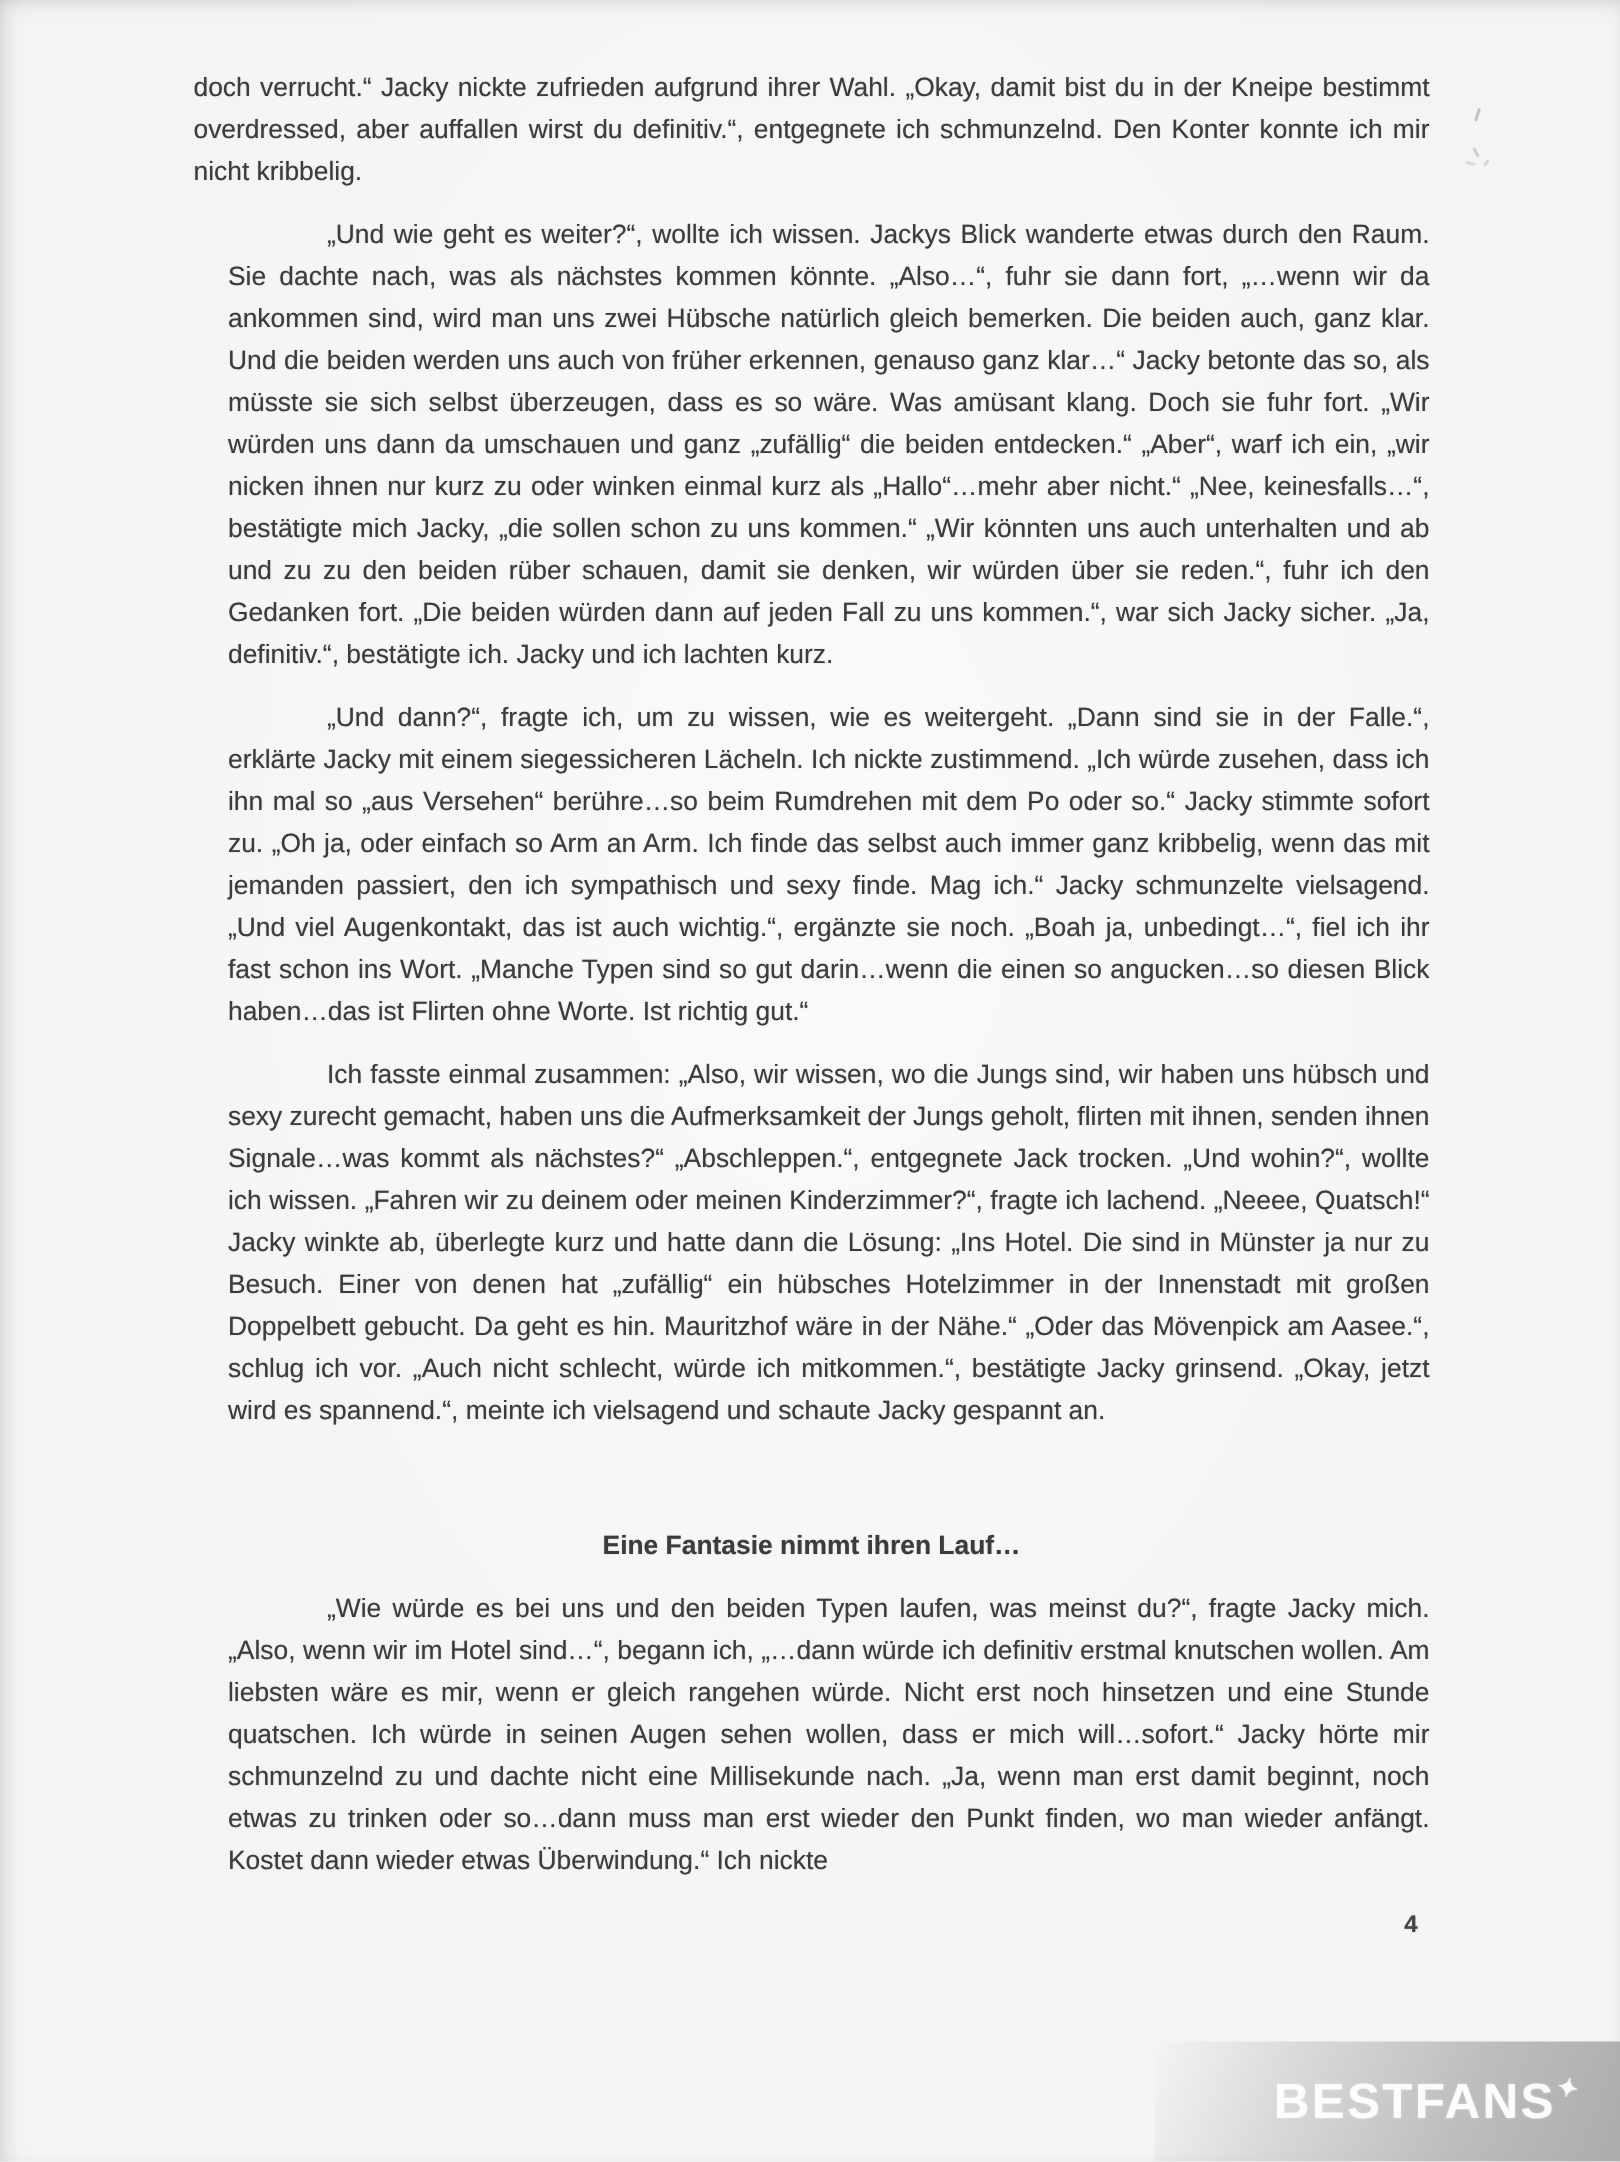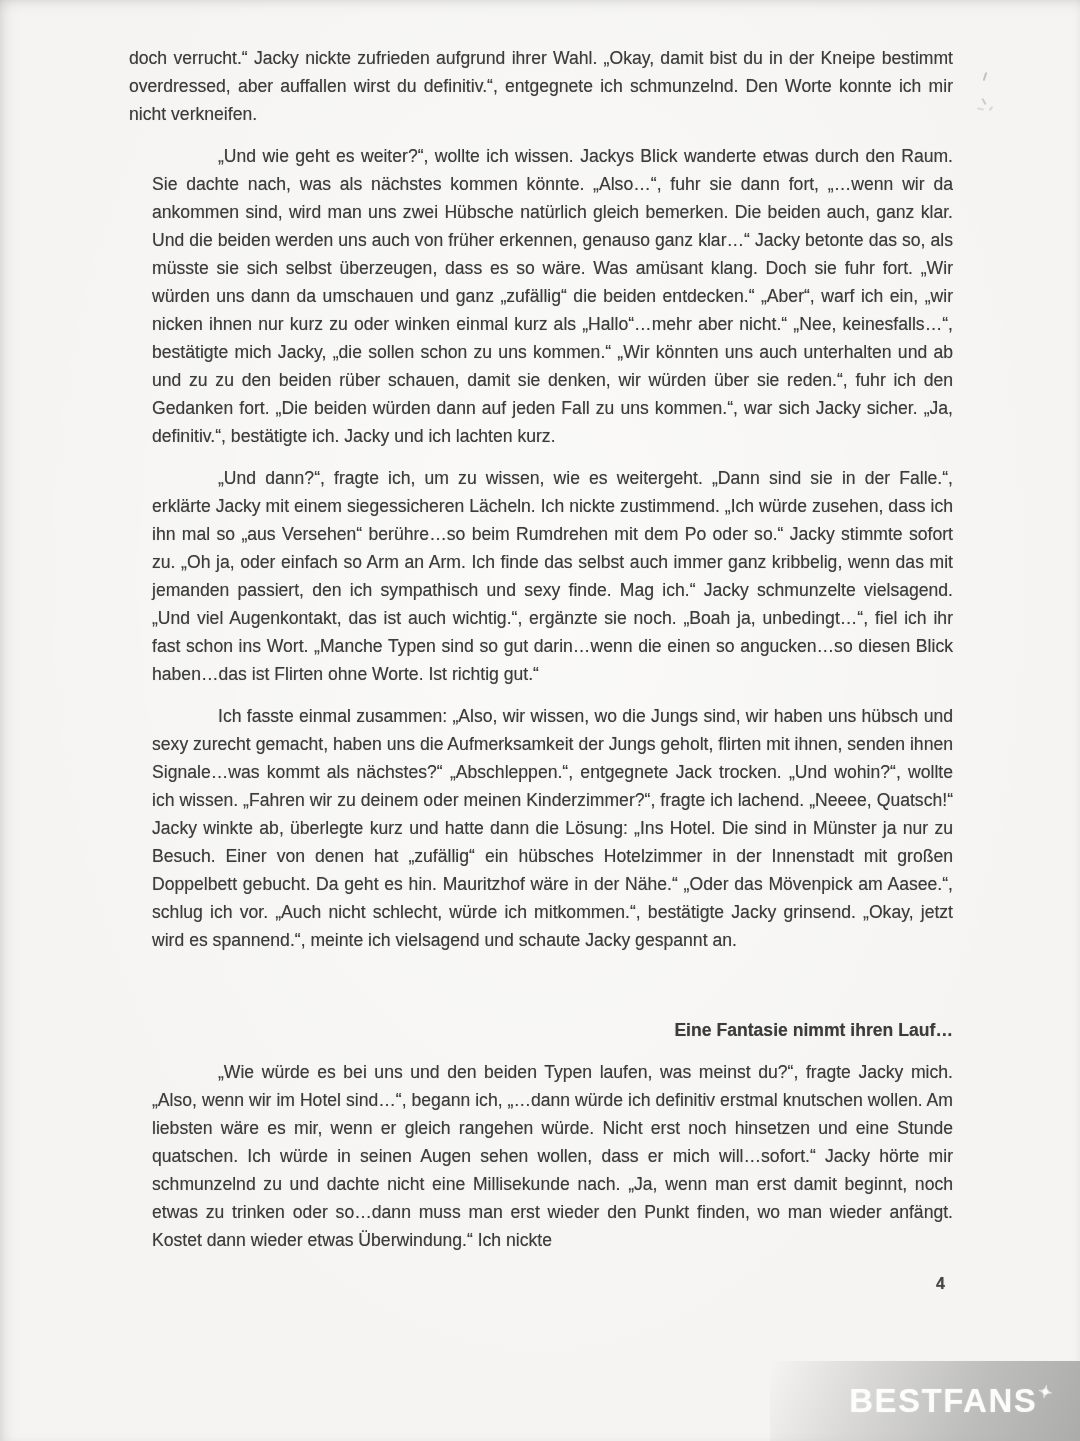--- a/index.html
+++ b/index.html
@@ -37,21 +37,21 @@
     text-shadow: 0 0 0.7px rgba(70,70,70,0.55);
   }
 
   .content p.para { margin-bottom: 14px; }
   .content p.indent { text-indent: 66px; margin-left: 23px; }
 
   .section-heading {
     font-weight: bold;
     margin-top: 62px;
     margin-bottom: 20px;
-    text-align: right;
+    text-align: center;
   }
 
   .page-number {
     text-align: right;
     padding-right: 8px;
     margin-top: 16px;
     font-weight: bold;
     font-size: 16px;
     color: #454545;
   }
@@ -108,21 +108,21 @@
     transform: rotate(12deg);
     color: rgba(255,255,255,0.92);
   }
 </style>
 </head>
 <body>
 
 <div class="page">
 
   <div class="content">
-    <p class="para">doch verrucht.“ Jacky nickte zufrieden aufgrund ihrer Wahl. „Okay, damit bist du in der Kneipe bestimmt overdressed, aber auffallen wirst du definitiv.“, entgegnete ich schmunzelnd. Den Worte konnte ich mir nicht verkneifen.</p>
+    <p class="para">doch verrucht.“ Jacky nickte zufrieden aufgrund ihrer Wahl. „Okay, damit bist du in der Kneipe bestimmt overdressed, aber auffallen wirst du definitiv.“, entgegnete ich schmunzelnd. Den Konter konnte ich mir nicht kribbelig.</p>
 
     <p class="para indent">„Und wie geht es weiter?“, wollte ich wissen. Jackys Blick wanderte etwas durch den Raum. Sie dachte nach, was als nächstes kommen könnte. „Also…“, fuhr sie dann fort, „…wenn wir da ankommen sind, wird man uns zwei Hübsche natürlich gleich bemerken. Die beiden auch, ganz klar. Und die beiden werden uns auch von früher erkennen, genauso ganz klar…“ Jacky betonte das so, als müsste sie sich selbst überzeugen, dass es so wäre. Was amüsant klang. Doch sie fuhr fort. „Wir würden uns dann da umschauen und ganz „zufällig“ die beiden entdecken.“ „Aber“, warf ich ein, „wir nicken ihnen nur kurz zu oder winken einmal kurz als „Hallo“…mehr aber nicht.“ „Nee, keinesfalls…“, bestätigte mich Jacky, „die sollen schon zu uns kommen.“ „Wir könnten uns auch unterhalten und ab und zu zu den beiden rüber schauen, damit sie denken, wir würden über sie reden.“, fuhr ich den Gedanken fort. „Die beiden würden dann auf jeden Fall zu uns kommen.“, war sich Jacky sicher. „Ja, definitiv.“, bestätigte ich. Jacky und ich lachten kurz.</p>
 
     <p class="para indent">„Und dann?“, fragte ich, um zu wissen, wie es weitergeht. „Dann sind sie in der Falle.“, erklärte Jacky mit einem siegessicheren Lächeln. Ich nickte zustimmend. „Ich würde zusehen, dass ich ihn mal so „aus Versehen“ berühre…so beim Rumdrehen mit dem Po oder so.“ Jacky stimmte sofort zu. „Oh ja, oder einfach so Arm an Arm. Ich finde das selbst auch immer ganz kribbelig, wenn das mit jemanden passiert, den ich sympathisch und sexy finde. Mag ich.“ Jacky schmunzelte vielsagend. „Und viel Augenkontakt, das ist auch wichtig.“, ergänzte sie noch. „Boah ja, unbedingt…“, fiel ich ihr fast schon ins Wort. „Manche Typen sind so gut darin…wenn die einen so angucken…so diesen Blick haben…das ist Flirten ohne Worte. Ist richtig gut.“</p>
 
     <p class="para indent">Ich fasste einmal zusammen: „Also, wir wissen, wo die Jungs sind, wir haben uns hübsch und sexy zurecht gemacht, haben uns die Aufmerksamkeit der Jungs geholt, flirten mit ihnen, senden ihnen Signale…was kommt als nächstes?“ „Abschleppen.“, entgegnete Jack trocken. „Und wohin?“, wollte ich wissen. „Fahren wir zu deinem oder meinen Kinderzimmer?“, fragte ich lachend. „Neeee, Quatsch!“ Jacky winkte ab, überlegte kurz und hatte dann die Lösung: „Ins Hotel. Die sind in Münster ja nur zu Besuch. Einer von denen hat „zufällig“ ein hübsches Hotelzimmer in der Innenstadt mit großen Doppelbett gebucht. Da geht es hin. Mauritzhof wäre in der Nähe.“ „Oder das Mövenpick am Aasee.“, schlug ich vor. „Auch nicht schlecht, würde ich mitkommen.“, bestätigte Jacky grinsend. „Okay, jetzt wird es spannend.“, meinte ich vielsagend und schaute Jacky gespannt an.</p>
 
     <p class="para section-heading">Eine Fantasie nimmt ihren Lauf…</p>
 
     <p class="para indent">„Wie würde es bei uns und den beiden Typen laufen, was meinst du?“, fragte Jacky mich. „Also, wenn wir im Hotel sind…“, begann ich, „…dann würde ich definitiv erstmal knutschen wollen. Am liebsten wäre es mir, wenn er gleich rangehen würde. Nicht erst noch hinsetzen und eine Stunde quatschen. Ich würde in seinen Augen sehen wollen, dass er mich will…sofort.“ Jacky hörte mir schmunzelnd zu und dachte nicht eine Millisekunde nach. „Ja, wenn man erst damit beginnt, noch etwas zu trinken oder so…dann muss man erst wieder den Punkt finden, wo man wieder anfängt. Kostet dann wieder etwas Überwindung.“ Ich nickte</p>

